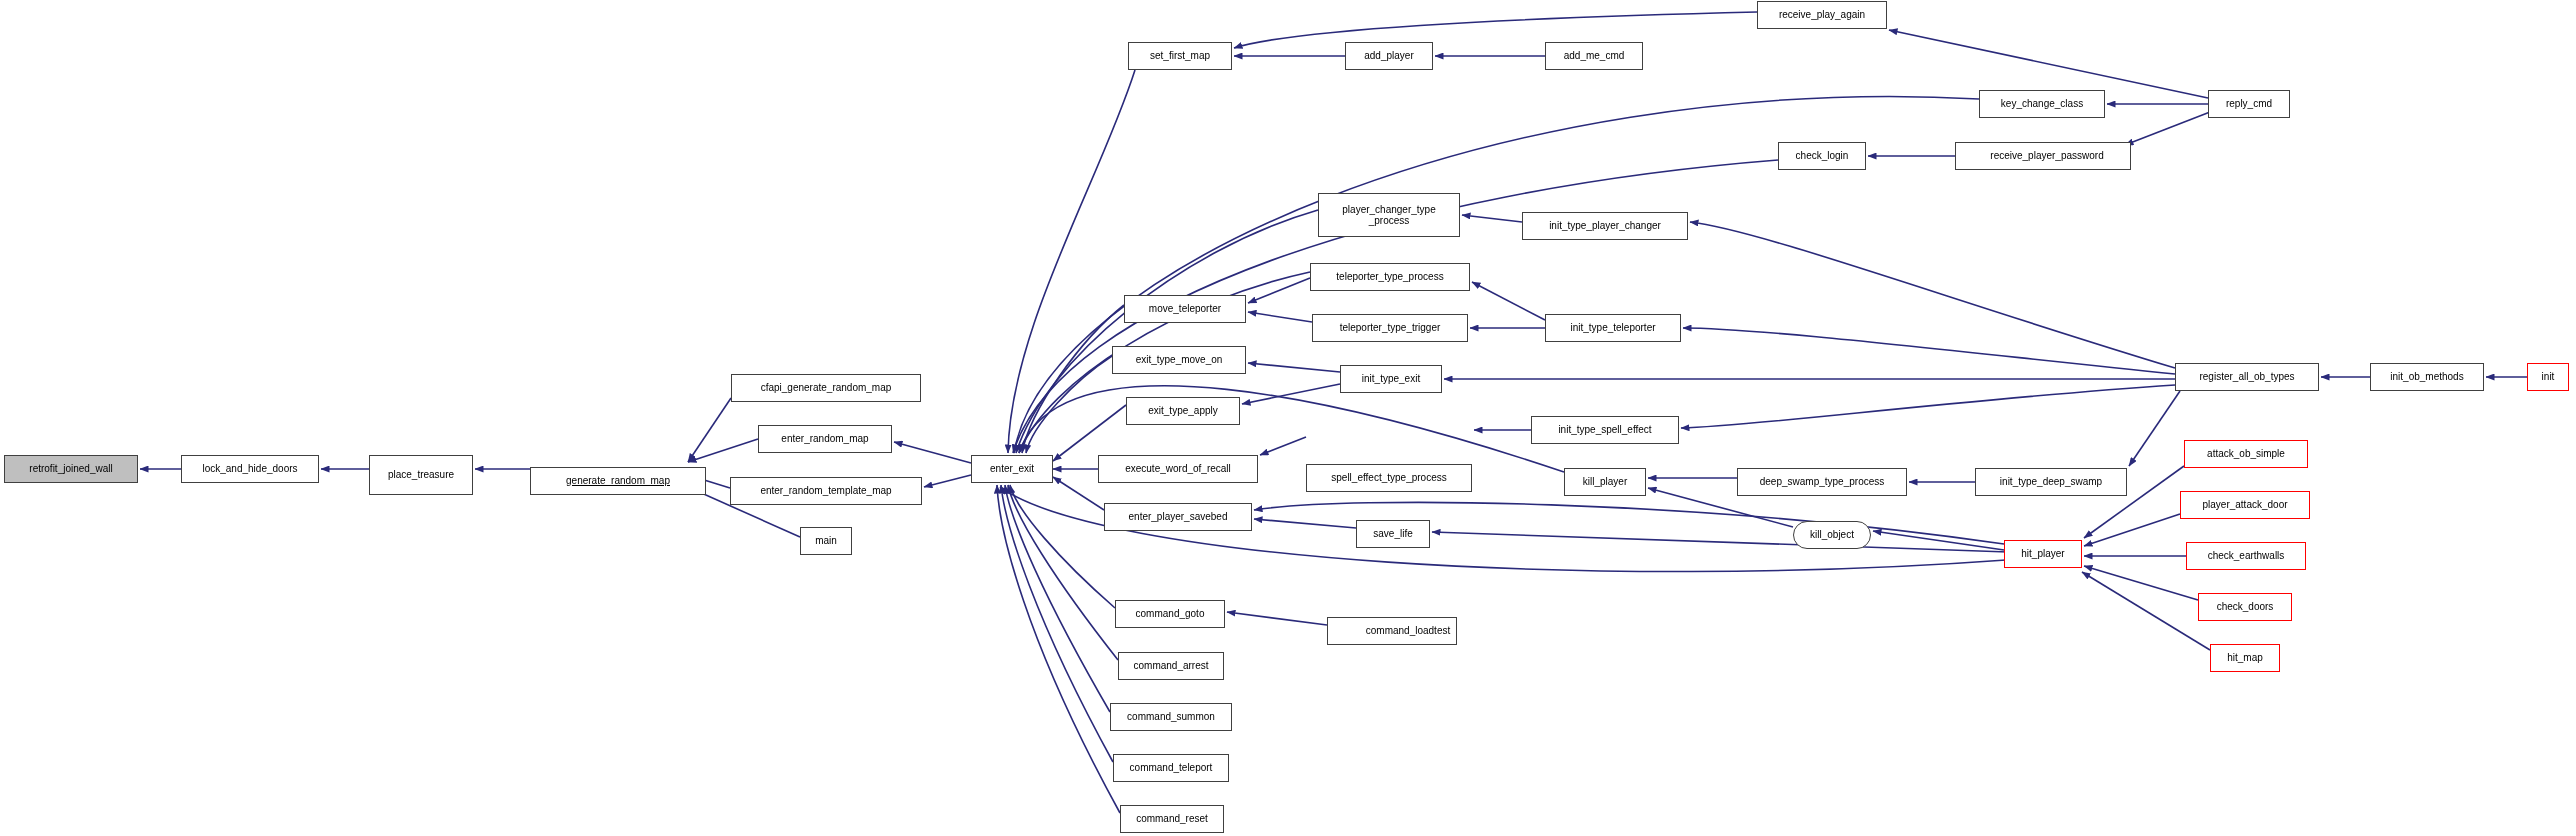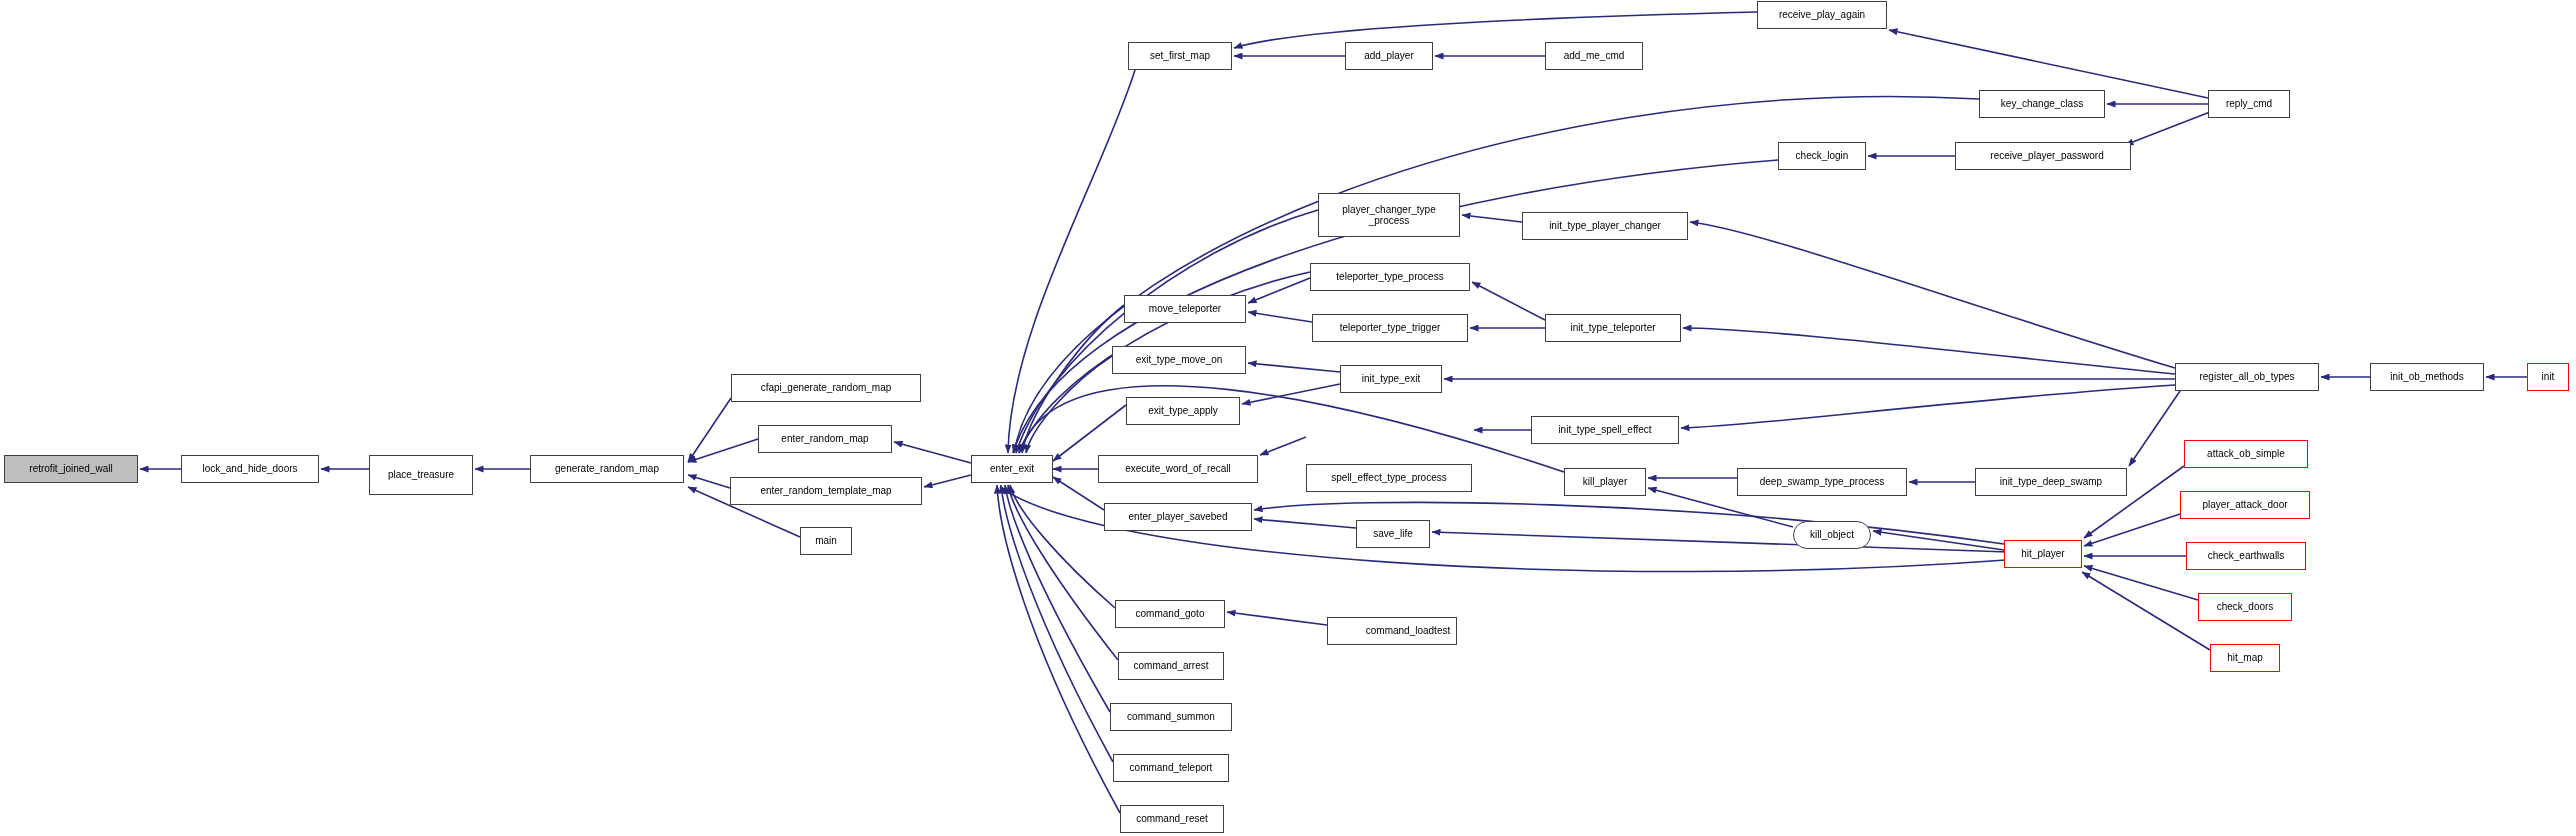--- a/index.html
+++ b/index.html
@@ -121,21 +121,21 @@
         <path d="M2186,556 L2084,556" fill="none" stroke="#2a2a7a" stroke-width="1.6" marker-end="url(#arrowhead)"></path>
         <path d="M2198,600 L2084,566" fill="none" stroke="#2a2a7a" stroke-width="1.6" marker-end="url(#arrowhead)"></path>
         <path d="M2210,650 L2082,572" fill="none" stroke="#2a2a7a" stroke-width="1.6" marker-end="url(#arrowhead)"></path>
         <path d="M1327,625 L1227,612" fill="none" stroke="#2a2a7a" stroke-width="1.6" marker-end="url(#arrowhead)"></path>
       </g>
   </svg>
   <div id="node-layer">
       <div class="node gray" style="left: 4px; top: 455px; width: 134px; height: 28px;">retrofit_joined_wall</div>
       <div class="node" style="left: 181px; top: 455px; width: 138px; height: 28px;">lock_and_hide_doors</div>
       <div class="node" style="left: 369px; top: 455px; width: 104px; height: 40px;">place_treasure</div>
-      <div class="node" style="left: 530px; top: 455px; width: 154px; height: 28px;">generate_random_map</div>
+      <div class="node" style="left: 530px; top: 467px; width: 176px; height: 28px; text-decoration: underline;">generate_random_map</div>
       <div class="node" style="left: 731px; top: 374px; width: 190px; height: 28px;">cfapi_generate_random_map</div>
       <div class="node" style="left: 758px; top: 425px; width: 134px; height: 28px;">enter_random_map</div>
       <div class="node" style="left: 730px; top: 477px; width: 192px; height: 28px;">enter_random_template_map</div>
       <div class="node" style="left: 800px; top: 527px; width: 52px; height: 28px;">main</div>
       <div class="node" style="left: 971px; top: 455px; width: 82px; height: 28px;">enter_exit</div>
       <div class="node" style="left: 1128px; top: 42px; width: 104px; height: 28px;">set_first_map</div>
       <div class="node" style="left: 1345px; top: 42px; width: 88px; height: 28px;">add_player</div>
       <div class="node" style="left: 1545px; top: 42px; width: 98px; height: 28px;">add_me_cmd</div>
       <div class="node" style="left: 1757px; top: 1px; width: 130px; height: 28px;">receive_play_again</div>
       <div class="node" style="left: 1979px; top: 90px; width: 126px; height: 28px;">key_change_class</div>

